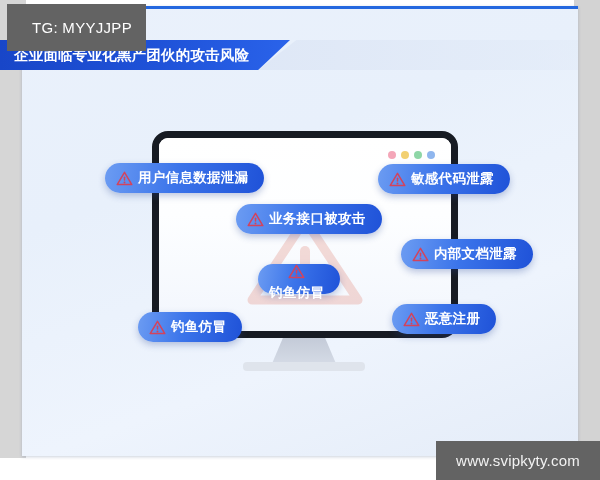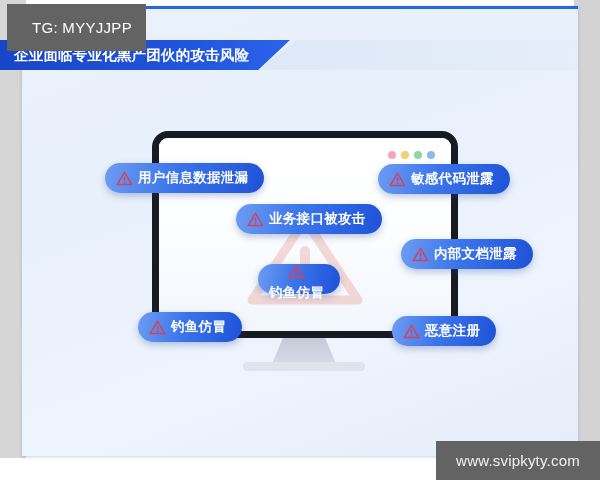--- a/index.html
+++ b/index.html
@@ -214,21 +214,21 @@
   }
 
   
   #pill-0 { left: 105px; top: 163px; }
   #pill-1 { left: 378px; top: 164px; }
   #pill-2 { left: 236px; top: 204px; }
   #pill-3 { left: 83px;  top: 239px; }
   #pill-4 { left: 401px; top: 239px; }
   #pill-5 { left: 258px; top: 264px; flex-direction: column; }
   #pill-6 { left: 138px; top: 312px; }
-  #pill-7 { left: 392px; top: 316px; }
+  #pill-7 { left: 392px; top: 304px; }
 
   
   #watermark {
     position: absolute;
     left: 436px;
     top: 441px;
     width: 164px;
     height: 39px;
     background: #636363;
     display: flex;

